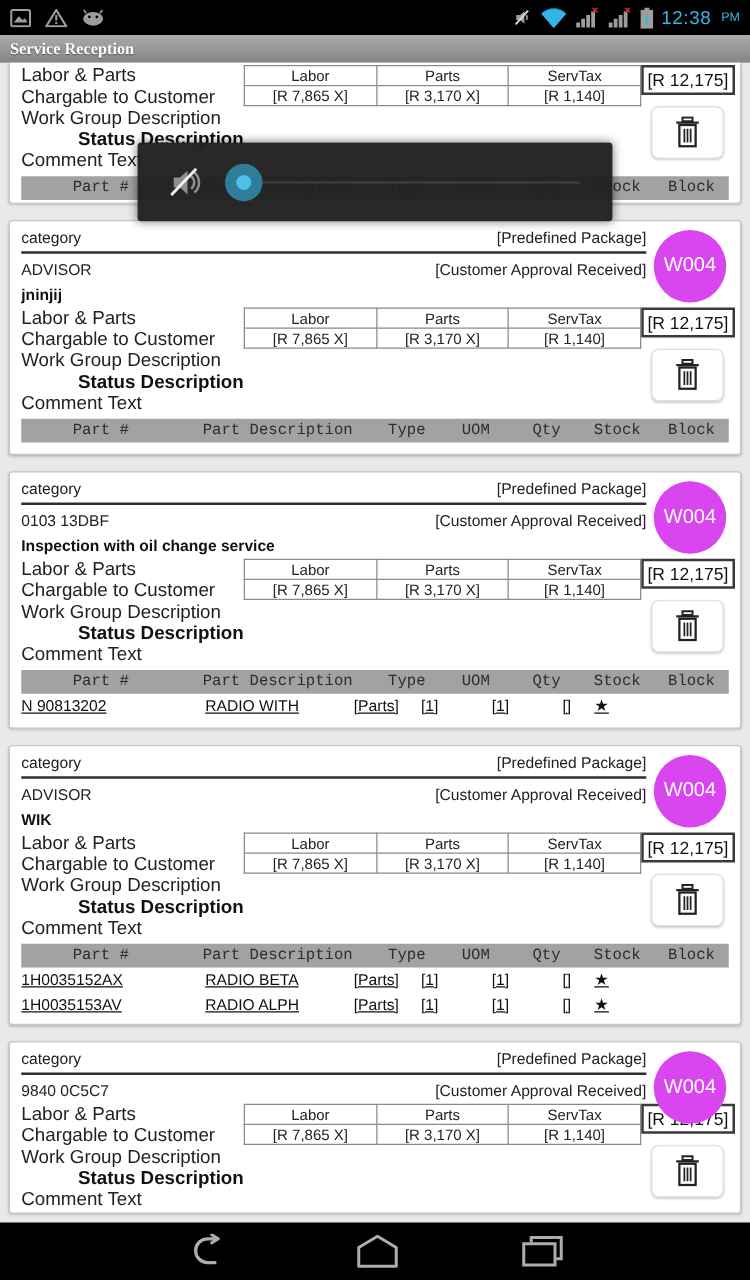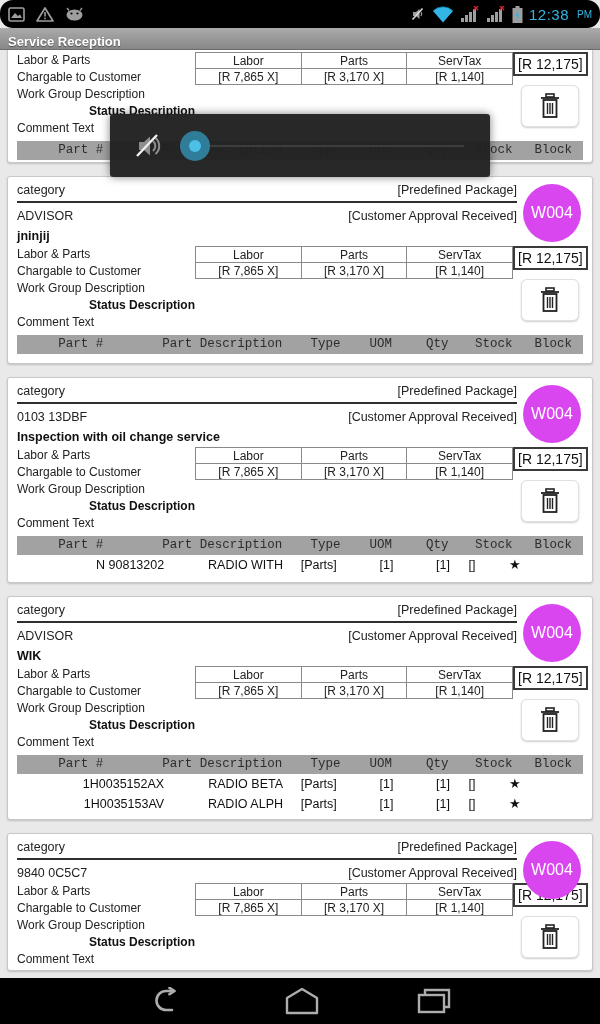--- a/index.html
+++ b/index.html
@@ -1,63 +1,63 @@
 <!DOCTYPE html>
 <html><head>
 <meta charset="utf-8">
 <style>
   html,body{margin:0;padding:0;background:#555;}
   .screen{width:600px;height:1024px;position:relative;background:#e9e9e9;
     font-family:"Liberation Sans",sans-serif;overflow:hidden;margin:0 auto;}
 
   
-  .statusbar{height:28px;background:#000;display:flex;align-items:center;padding:0 8px;box-sizing:border-box;border-radius:13px;}
+  .statusbar{height:28px;background:#000;display:flex;align-items:center;padding:0 8px;box-sizing:border-box;}
   .sb-left{display:flex;align-items:center;gap:11px;}
   .sb-right{margin-left:auto;display:flex;align-items:center;gap:6px;}
   .time{color:#33b5e5;font-size:15px;letter-spacing:.5px;}
   .ampm{color:#33b5e5;font-size:10px;margin-left:2px;}
 
   
   .titlebar{height:21px;background:linear-gradient(#ababab,#878787);border-bottom:1px solid #6d6d6d;
-    display:flex;align-items:flex-end;padding:0 8px;}
+    display:flex;align-items:center;padding:0 8px;font-family:Liberation Serif, serif;}
   .titlebar span{color:#fff;font-weight:bold;font-size:13px;text-shadow:0 1px 1px rgba(0,0,0,.45);}
 
   
   .content{position:absolute;top:50px;left:0;right:0;bottom:46px;overflow:hidden;padding:0 7px;box-sizing:border-box;}
   .card{position:relative;background:#fff;border:1px solid #c8c8c8;border-radius:3px;
     box-shadow:0 1px 2px rgba(0,0,0,.18);padding:5px 9px 2px;margin-bottom:13px;box-sizing:border-box;}
   .card.first{border-top:none;border-radius:0 0 3px 3px;padding-top:1px;}
 
   .cat-row{display:flex;justify-content:space-between;width:calc(100% - 66px);
     font-size:12.5px;color:#222;line-height:17px;border-bottom:2px solid #2e2e2e;padding-bottom:2px;}
   .code-row{display:flex;justify-content:space-between;width:calc(100% - 66px);
     font-size:12.5px;color:#222;line-height:17px;margin-top:5px;}
   .svc-name{font-weight:bold;font-size:12.5px;color:#111;line-height:17px;margin-top:3px;}
 
   .badge{position:absolute;top:7px;right:11px;width:58px;height:58px;border-radius:50%;
     background:#d946ef;color:#fff;display:flex;align-items:center;justify-content:center;font-size:16px;}
 
   .lp{display:flex;margin-top:1px;}
-  .lp-left{width:178px;font-size:12px;line-height:17px;color:#222;flex:none;}
+  .lp-left{width:178px;font-size:15px;line-height:17px;color:#222;flex:none;}
   .lp-left .b{font-weight:bold;color:#111;text-align:right;}
   .lp-mid{width:318px;flex:none;}
   table.fin{border-collapse:collapse;width:100%;font-size:12px;color:#222;table-layout:fixed;}
   table.fin td{border:1px solid #8a8a8a;text-align:center;height:15px;padding:0 1px;}
   .lp-right{flex:1;display:flex;flex-direction:column;align-items:center;}
   .total{border:2px solid #3a3a3a;background:#fff;color:#111;font-size:14px;padding:2px 3px;white-space:nowrap;}
   .trash-btn{margin-top:9px;width:56px;height:40px;background:#fff;border:1px solid #e0e0e0;border-radius:6px;
     box-shadow:0 1px 2px rgba(0,0,0,.2);display:flex;align-items:center;justify-content:center;cursor:pointer;}
 
   .band{display:flex;background:#a2a2a2;color:#2d2d2d;font-size:12.5px;height:19px;line-height:19px;margin-top:4px;}
   .band div{text-align:center;overflow:hidden;white-space:nowrap;font-family:Liberation Mono, monospace;}
   .bc1{width:22.5%;} .bc2{width:27.5%;} .bc3{width:9%;} .bc4{width:10.5%;}
   .bc5{width:9.5%;} .bc6{width:10.5%;} .bc7{width:10.5%;}
 
   .prow{display:flex;font-size:12.5px;height:20px;line-height:20px;color:#111;}
-  .prow div{text-align:right;overflow:hidden;white-space:nowrap;}
+  .prow div{text-align:left;overflow:hidden;white-space:nowrap;text-decoration:underline;}
   .rc1{width:26%;} .rc2{width:21%;} .rc3{width:9.5%;} .rc4{width:10%;}
   .rc5{width:10%;} .rc6{width:4.5%;} .rc7{width:8%;font-size:13px;}
 
   
   .vol{position:absolute;left:110px;top:114px;width:380px;height:63px;background:rgba(33,33,33,.97);
     border-radius:3px;box-shadow:0 0 8px rgba(0,0,0,.5);display:flex;align-items:center;z-index:50;}
   .vol-icon{margin-left:22px;flex:none;}
   .vol-track{position:relative;flex:1;height:2px;background:#3d3d3d;margin:0 26px 0 24px;border-radius:1px;}
   .vol-thumb{position:absolute;left:-8px;top:-14px;width:30px;height:30px;border-radius:50%;background:#2f7d99;cursor:pointer;}
   .vol-thumb::after{content:"";position:absolute;left:9px;top:9px;width:12px;height:12px;border-radius:50%;background:#4cc0e6;}

